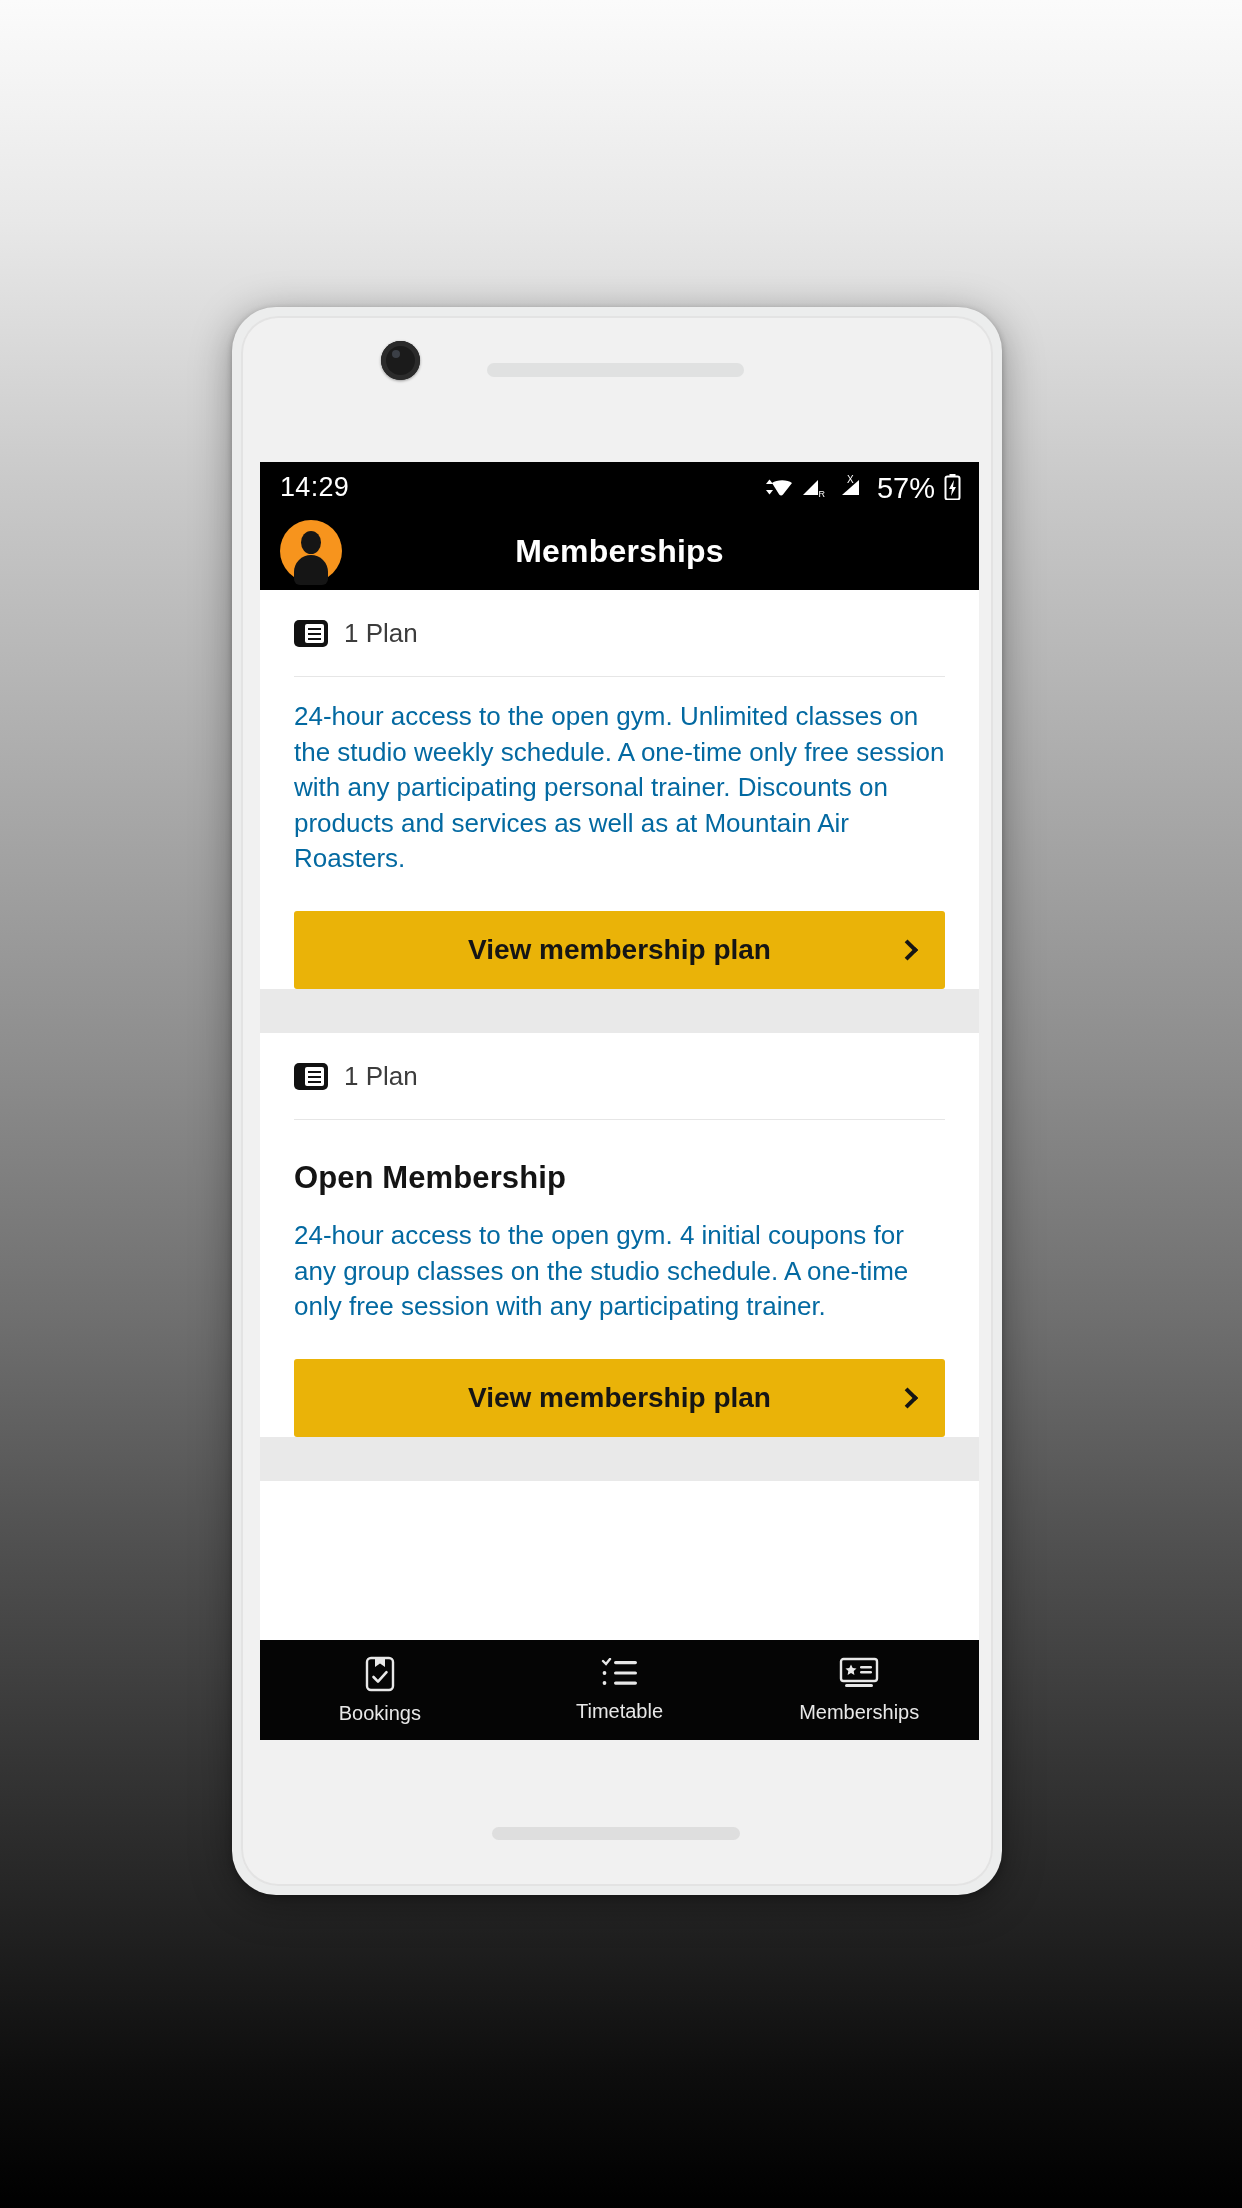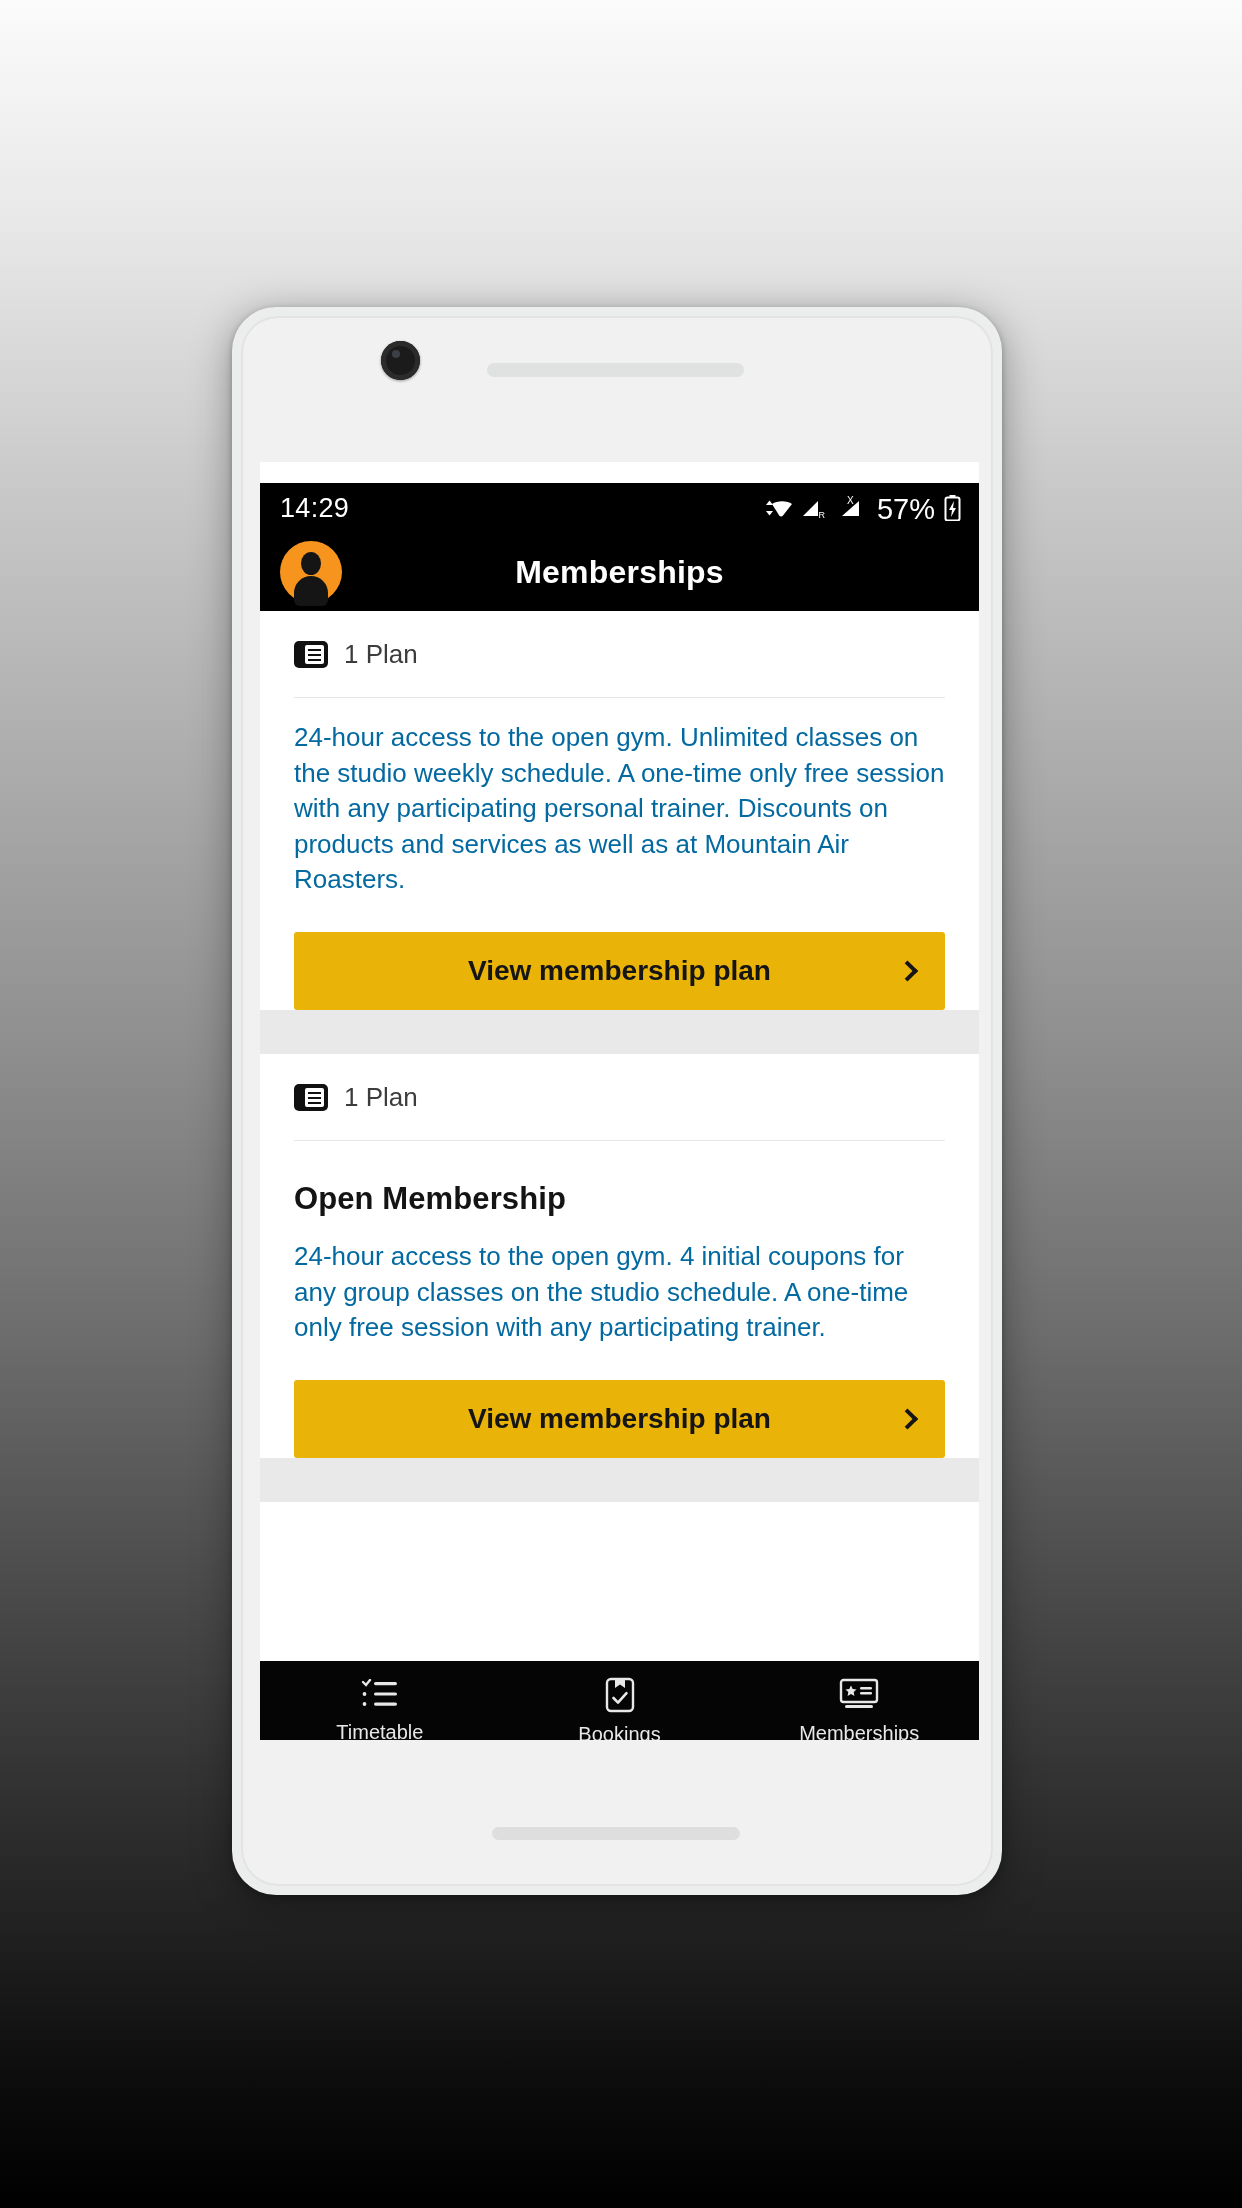--- a/index.html
+++ b/index.html
@@ -55,21 +55,20 @@
     position:absolute; left:260px; top:462px;
     width:719px; height:1278px;
     background:#fff; overflow:hidden;
   }
 
   
   #status-bar{
     height:50px; background:#000; color:#fff;
     display:flex; align-items:center; justify-content:space-between;
     padding:0 18px 0 20px;
-    margin-top:21px;
   }
   #status-time{ font-size:27px; letter-spacing:.3px; }
   #status-icons{ display:flex; align-items:flex-end; gap:9px; }
   .si{ display:block; }
 
   
   #app-bar{
     height:78px; background:#000; color:#fff;
     display:flex; align-items:center; position:relative;
   }
@@ -237,43 +236,43 @@
       <div class="plan-desc">24-hour access to the open gym. 4 initial coupons for any group classes on the studio schedule. A one-time only free session with any participating trainer.</div>
       <button class="view-btn">
         <span class="label">View membership plan</span>
         <span class="chev"></span>
       </button>
     </div>
 
     <div style="background:#fff;height:290px"></div>
 
     <div id="bottom-nav">
+
+      <div class="nav-item">
+        <svg width="34" height="36" viewBox="0 0 34 36">
+          <rect x="4" y="2" width="26" height="32" rx="4" fill="none" stroke="#e8e8e8" stroke-width="2.4"></rect>
+          <path d="M12 2 h10 v9 l-5 -3.6 l-5 3.6 z" fill="#e8e8e8"></path>
+          <path d="M10.5 21 l4.5 4.6 l8.5 -9.5" stroke="#e8e8e8" stroke-width="2.6" fill="none" stroke-linecap="round" stroke-linejoin="round"></path>
+        </svg>
+        <span class="nav-label">Bookings</span>
+      </div>
 
       <div class="nav-item">
         <svg width="40" height="32" viewBox="0 0 40 32">
           <path d="M3 3 l3 3 l4 -5" stroke="#e8e8e8" stroke-width="2.4" fill="none" stroke-linecap="round"></path>
           <circle cx="4.5" cy="15" r="1.9" fill="#e8e8e8"></circle>
           <circle cx="4.5" cy="25" r="1.9" fill="#e8e8e8"></circle>
           <rect x="14" y="3" width="23" height="3.2" rx="1.6" fill="#e8e8e8"></rect>
           <rect x="14" y="13.4" width="23" height="3.2" rx="1.6" fill="#e8e8e8"></rect>
           <rect x="14" y="23.5" width="23" height="3.2" rx="1.6" fill="#e8e8e8"></rect>
         </svg>
         <span class="nav-label">Timetable</span>
       </div>
 
       <div class="nav-item">
-        <svg width="34" height="36" viewBox="0 0 34 36">
-          <rect x="4" y="2" width="26" height="32" rx="4" fill="none" stroke="#e8e8e8" stroke-width="2.4"></rect>
-          <path d="M12 2 h10 v9 l-5 -3.6 l-5 3.6 z" fill="#e8e8e8"></path>
-          <path d="M10.5 21 l4.5 4.6 l8.5 -9.5" stroke="#e8e8e8" stroke-width="2.6" fill="none" stroke-linecap="round" stroke-linejoin="round"></path>
-        </svg>
-        <span class="nav-label">Bookings</span>
-      </div>
-
-      <div class="nav-item">
         <svg width="42" height="34" viewBox="0 0 42 34">
           <rect x="3" y="2" width="36" height="22" rx="2.5" fill="none" stroke="#e8e8e8" stroke-width="2.4"></rect>
           <path d="M13 7.5 l1.7 3.5 l3.8 .5 l-2.8 2.6 l.7 3.8 l-3.4 -1.8 l-3.4 1.8 l.7 -3.8 l-2.8 -2.6 l3.8 -.5 z" fill="#e8e8e8"></path>
           <rect x="22" y="9" width="12" height="2.6" rx="1.3" fill="#e8e8e8"></rect>
           <rect x="22" y="14" width="12" height="2.6" rx="1.3" fill="#e8e8e8"></rect>
           <rect x="7" y="27" width="28" height="3" rx="1.5" fill="#e8e8e8"></rect>
         </svg>
         <span class="nav-label">Memberships</span>
       </div>
     </div>

